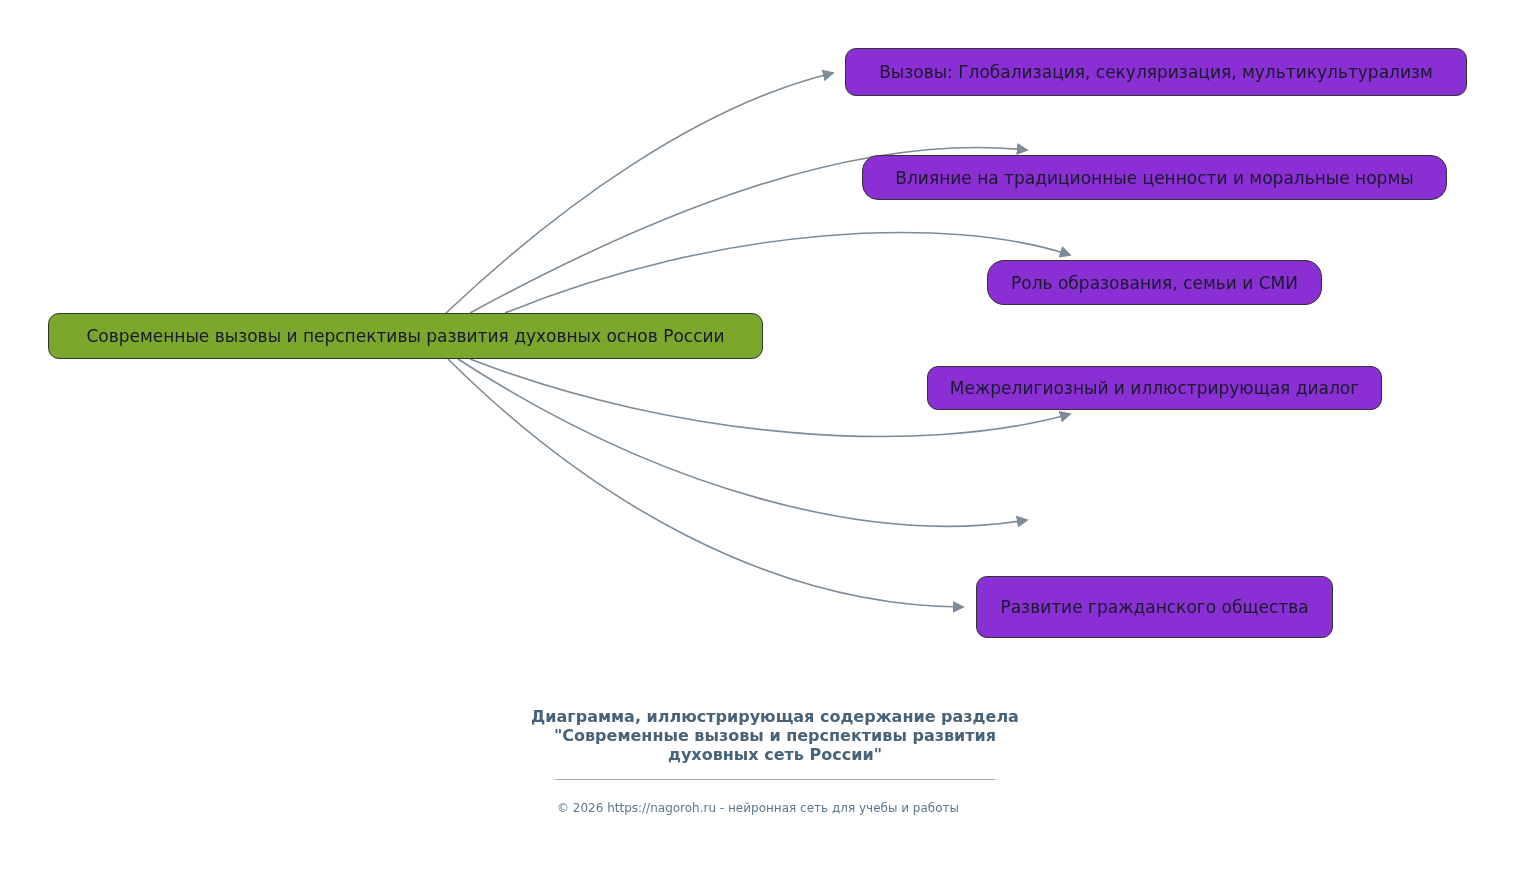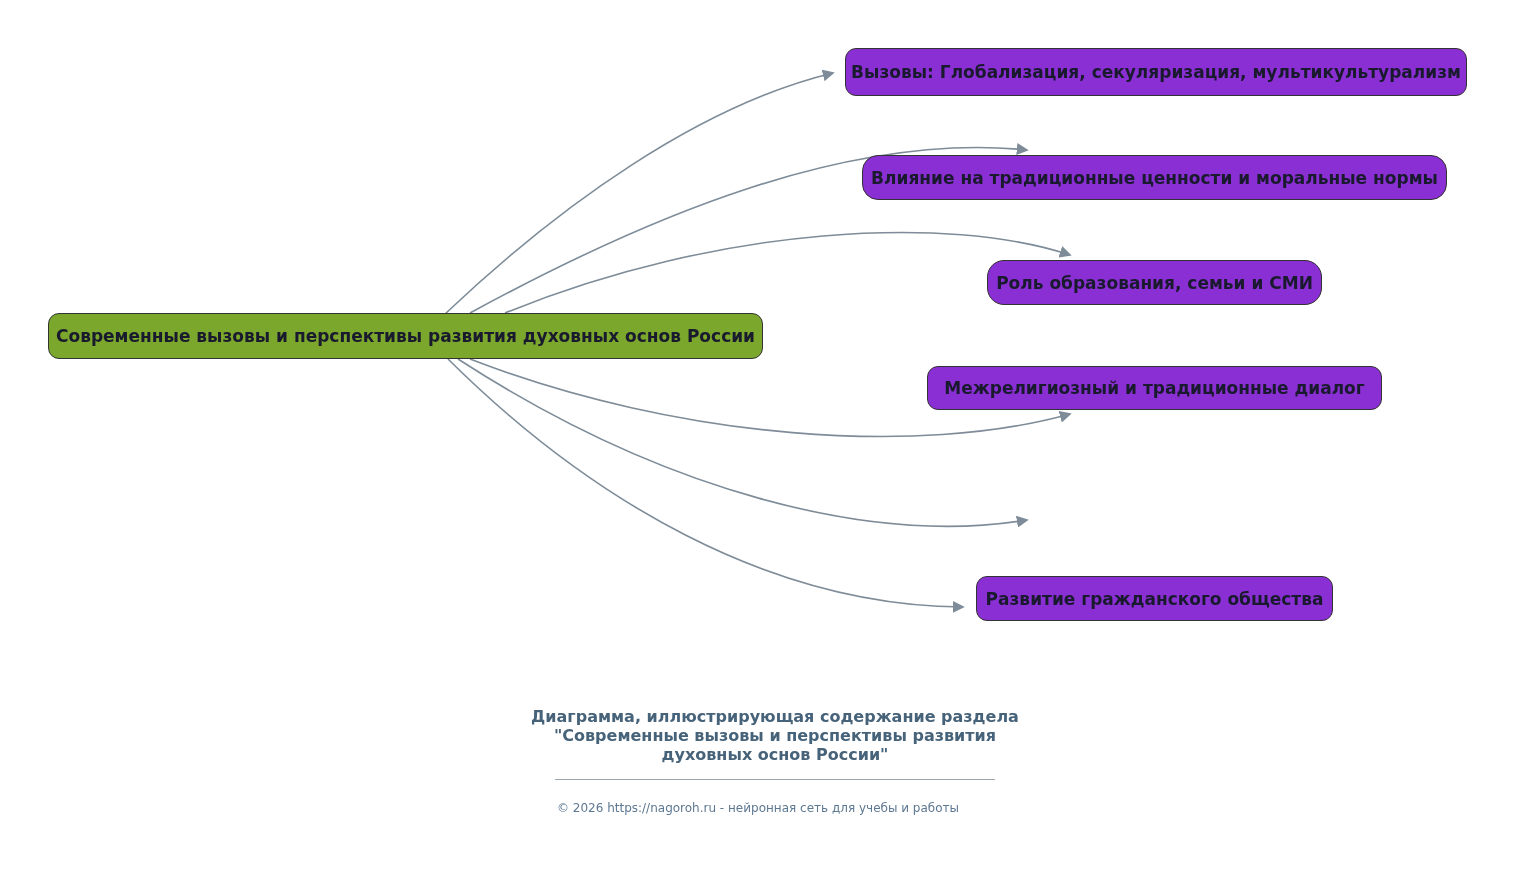--- a/index.html
+++ b/index.html
@@ -12,21 +12,21 @@
     --footer:#5d7892;
   }
   *{box-sizing:border-box;margin:0;padding:0;}
   html,body{width:1516px;height:896px;background:#ffffff;overflow:hidden;
     font-family:"DejaVu Sans","Liberation Sans",sans-serif;}
   .canvas{position:relative;width:1516px;height:896px;background:#ffffff;}
   svg.edges{position:absolute;left:0;top:0;z-index:1;}
   .node{
     position:absolute;z-index:2;display:flex;align-items:center;justify-content:center;
     border:1.6px solid var(--node-border);border-radius:11px;
-    font-size:17px;font-weight:700;color:var(--node-text);
+    font-size:17px;font-weight:400;color:var(--node-text);
     white-space:nowrap;padding:0 23px;
   }
   .node.root{background:var(--root-fill);}
   .node.leaf{background:var(--node-fill);}
   .caption{
     position:absolute;left:0;top:708px;width:1550px;z-index:2;
     text-align:center;color:var(--caption);font-size:16px;font-weight:700;
     line-height:1.18;white-space:pre-line;
   }
   .caption-wrap{position:absolute;left:375px;top:708px;width:800px;text-align:center;}
@@ -61,28 +61,28 @@
   </svg>
 
   <div class="node root" style="left:48px;top:313px;width:715px;height:46px;">Современные вызовы и перспективы развития духовных основ России</div>
 
   <div class="node leaf" style="left:845px;top:48px;width:622px;height:48px;">Вызовы: Глобализация, секуляризация, мультикультурализм</div>
 
   <div class="node leaf" style="left:862px;top:155px;width:585px;height:45px;border-radius:16px;">Влияние на традиционные ценности и моральные нормы</div>
 
   <div class="node leaf" style="left:987px;top:260px;width:335px;height:45px;border-radius:17px;">Роль образования, семьи и СМИ</div>
 
-  <div class="node leaf" style="left:927px;top:366px;width:455px;height:44px;">Межрелигиозный и традиционные диалог</div>
+  <div class="node leaf" style="left:927px;top:366px;width:455px;height:44px;">Межрелигиозный и иллюстрирующая диалог</div>
 
 
-  <div class="node leaf" style="left:976px;top:576px;width:357px;height:45px;">Развитие гражданского общества</div>
+  <div class="node leaf" style="left:976px;top:576px;width:357px;height:62px;">Развитие гражданского общества</div>
 
   <div class="caption-wrap">
     <div class="caption" style="position:static;width:100%;">Диаграмма, иллюстрирующая содержание раздела
 "Современные вызовы и перспективы развития
-духовных основ России"</div>
+духовных сеть России"</div>
   </div>
 
   <div class="rule"></div>
 
   <div class="footer">© 2026 https://nagoroh.ru - нейронная сеть для учебы и работы</div>
 
 </div>
 
 </body></html>

